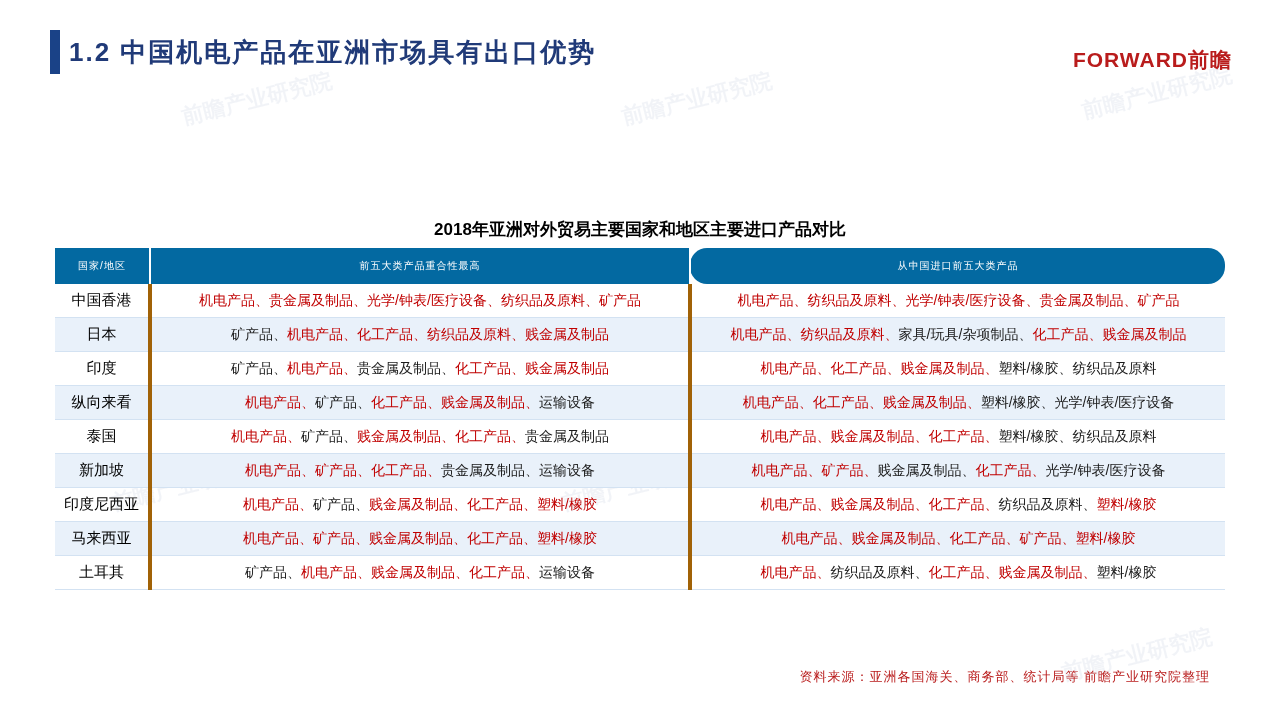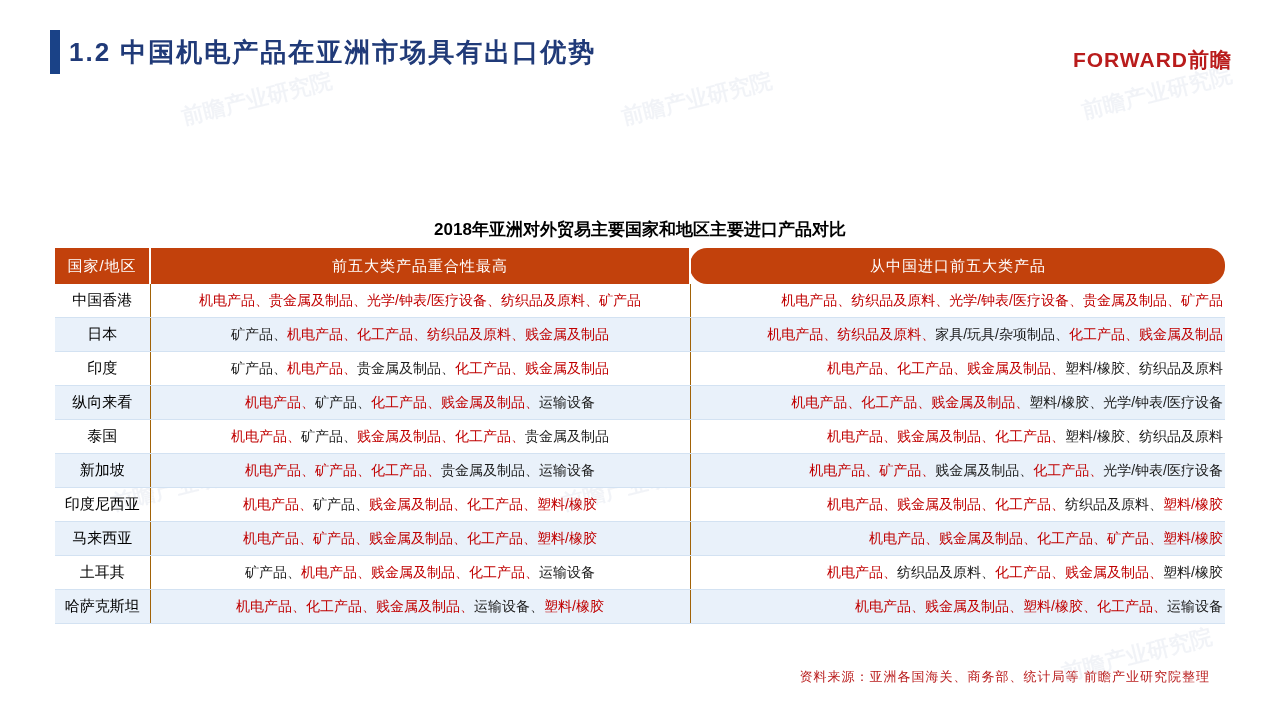--- a/index.html
+++ b/index.html
@@ -17,27 +17,27 @@
   
   .para{position:absolute;top:104px;left:62px;width:1156px;font-size:17px;line-height:38px;
         color:#141414;text-align:justify;text-indent:2em;}
 
   
   .tbl-title{position:absolute;top:218px;left:0;width:100%;text-align:center;
              font-size:17px;font-weight:bold;color:#000;}
   table{position:absolute;top:248px;left:55px;width:1170px;border-collapse:collapse;
         table-layout:fixed;}
   col.c-country{width:95px;} col.c-global{width:540px;} col.c-china{width:535px;}
-  thead th{background:#c2410c;color:#fff;font-size:15px;font-weight:normal;height:34px;
+  thead th{background:#0369a1;color:#fff;font-size:10px;font-weight:normal;height:34px;
            border-right:2px solid #fff;letter-spacing:1px;}
   thead th:last-child{border-right:none;border-radius:17px;}
   tbody td{height:33px;text-align:center;vertical-align:middle;
-           border-bottom:1px solid #d3e2f2;border-right:1px solid #a16207;
+           border-bottom:1px solid #d3e2f2;border-right:4px solid #a16207;
            padding:0 2px;white-space:nowrap;overflow:hidden;}
-  tbody td:last-child{border-right:none;text-align:right;}
+  tbody td:last-child{border-right:none;}
   tbody tr:nth-child(even){background:#e9f1fa;}
   td.country{font-size:15px;color:#000;}
   td.products{font-size:14px;font-weight:normal;letter-spacing:0;}
   .red{color:#c00000;} .blk{color:#1a1a1a;}
 
   
   .source{position:absolute;top:668px;right:70px;font-size:13px;color:#b91c1c;
           letter-spacing:1px;}
 
   
@@ -119,23 +119,18 @@
         <tr>
           <td class="country">马来西亚</td>
           <td class="products"><span class="red">机电产品、</span><span class="red">矿产品、</span><span class="red">贱金属及制品、</span><span class="red">化工产品、</span><span class="red">塑料/橡胶</span></td>
           <td class="products"><span class="red">机电产品、</span><span class="red">贱金属及制品、</span><span class="red">化工产品、</span><span class="red">矿产品、</span><span class="red">塑料/橡胶</span></td>
         </tr>
         <tr>
           <td class="country">土耳其</td>
           <td class="products"><span class="blk">矿产品、</span><span class="red">机电产品、</span><span class="red">贱金属及制品、</span><span class="red">化工产品、</span><span class="blk">运输设备</span></td>
           <td class="products"><span class="red">机电产品、</span><span class="blk">纺织品及原料、</span><span class="red">化工产品、</span><span class="red">贱金属及制品、</span><span class="blk">塑料/橡胶</span></td>
         </tr>
-        <tr>
-          <td class="country">哈萨克斯坦</td>
-          <td class="products"><span class="red">机电产品、</span><span class="red">化工产品、</span><span class="red">贱金属及制品、</span><span class="blk">运输设备、</span><span class="red">塑料/橡胶</span></td>
-          <td class="products"><span class="red">机电产品、</span><span class="red">贱金属及制品、</span><span class="red">塑料/橡胶、</span><span class="red">化工产品、</span><span class="blk">运输设备</span></td>
-        </tr>
       </tbody>
   </table>
 
   <div class="source">资料来源：亚洲各国海关、商务部、统计局等  前瞻产业研究院整理</div>
 
 </div>
 
 </body></html>

